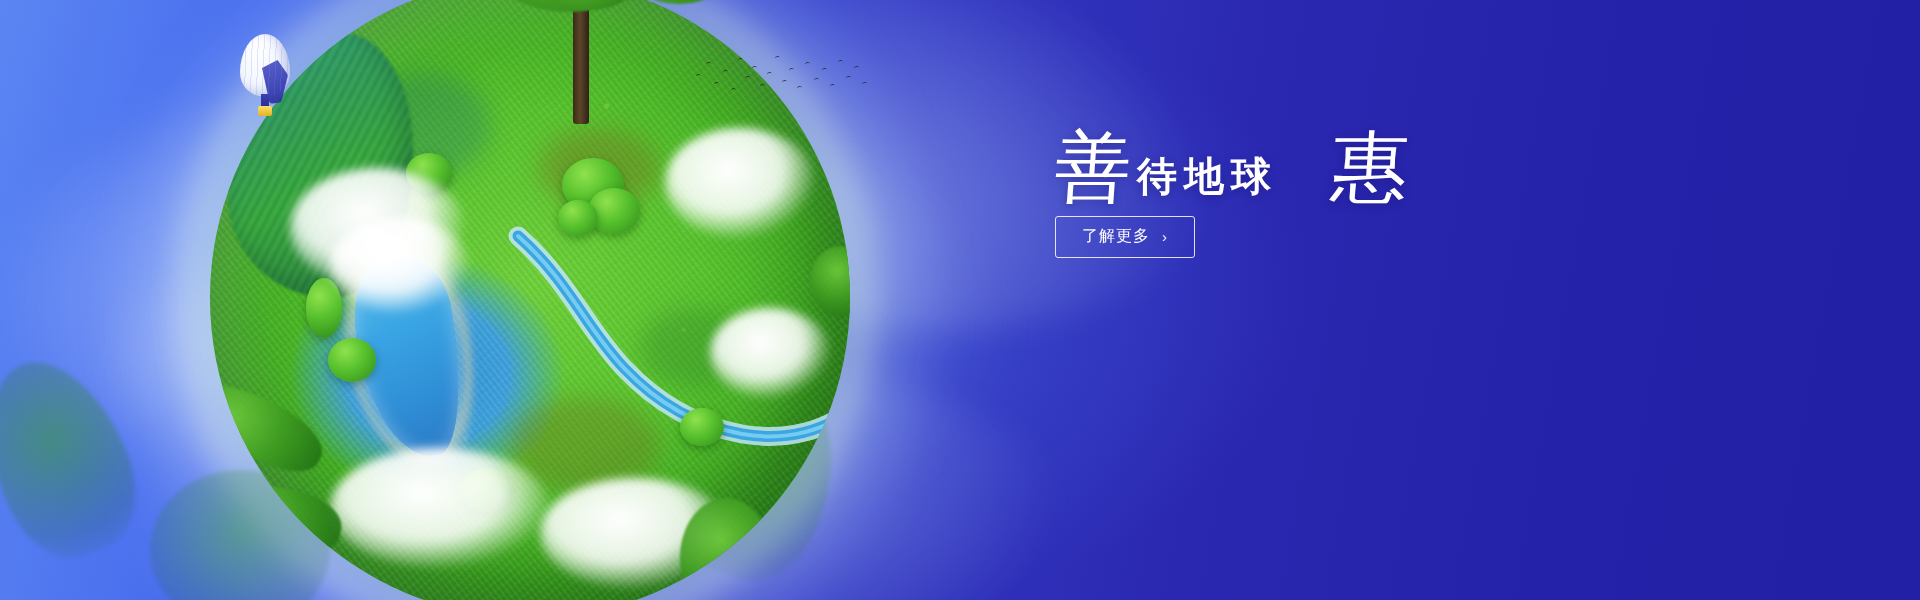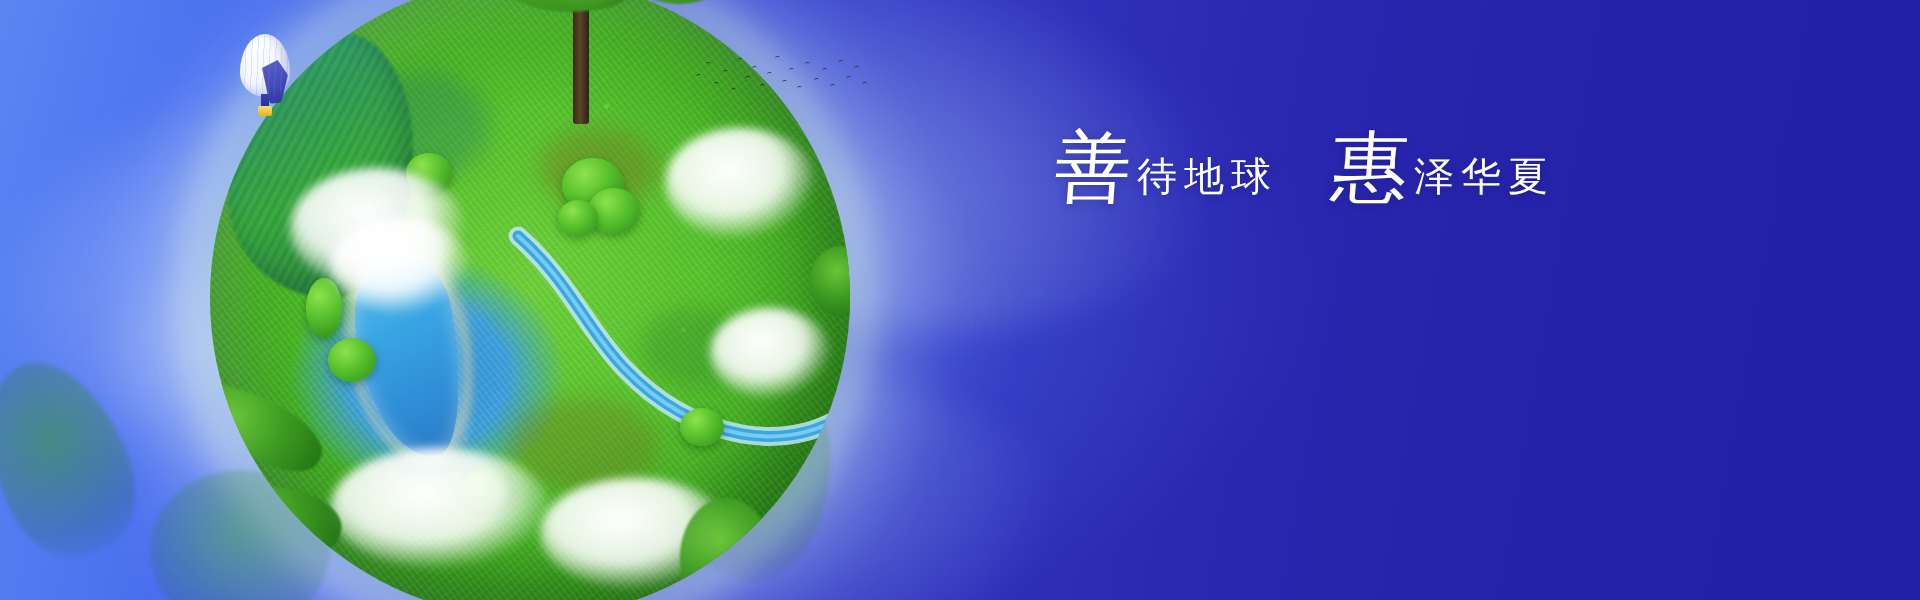--- a/index.html
+++ b/index.html
@@ -198,21 +198,21 @@
   }
   .brush{
     font-family:"DejaVu Serif","Liberation Serif",serif;
     font-size:76px;line-height:.92;font-weight:400;
     letter-spacing:0;
     transform:skewX(-4deg);
     padding-right:6px;
   }
   .fine{
     font-family:"DejaVu Serif","Liberation Serif",serif;
-    font-size:40px;line-height:1;font-weight:400;
+    font-size:40px;line-height:1;font-weight:700;
     letter-spacing:7px;
     padding-bottom:6px;
     text-align:right;
   }
   .gap{display:inline-block;width:54px;}
 
   .subtitle{
     color:#ffffff;
     font-size:25px;font-weight:400;letter-spacing:8px;
     white-space:nowrap;margin:0 0 18px 0;
@@ -339,20 +339,23 @@
     <div class="bird" style="left:172px;top:34px"></div>
   </div>
 
   <div class="content">
 
     <h1 class="headline">
       <span class="brush">善</span>
       <span class="fine">待地球</span>
       <span class="gap"></span>
       <span class="brush">惠</span>
-      <span class="fine">泽华夏</span>
     </h1>
 
 
 
+    <a href="#" class="cta">
+      <span>了解更多</span>
+      <span class="arrow">›</span>
+    </a>
 
   </div>
 </div>
 
 </body></html>

